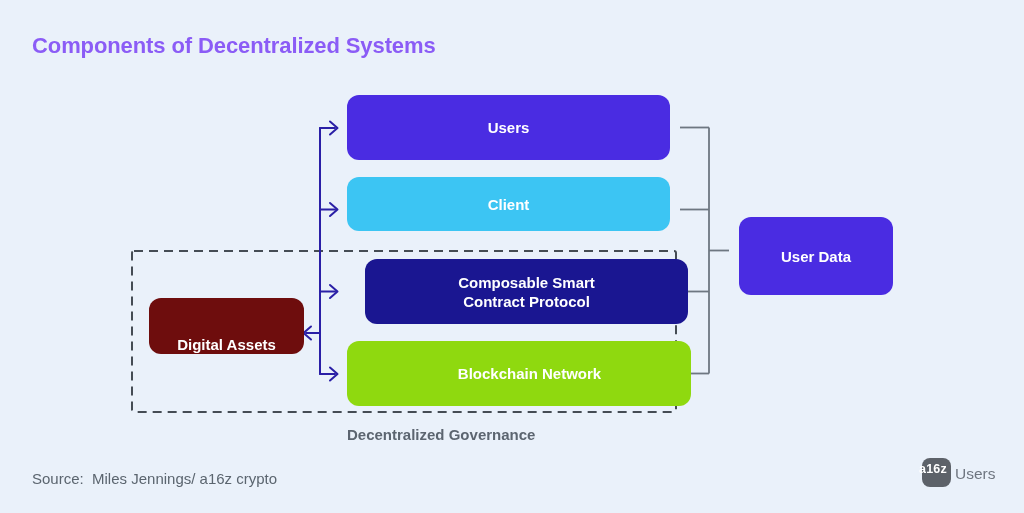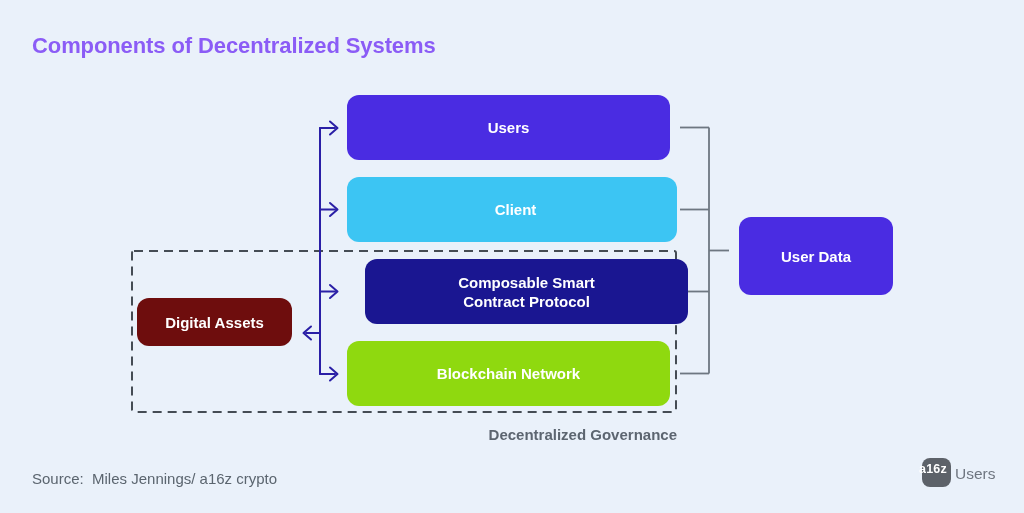--- a/index.html
+++ b/index.html
@@ -5,26 +5,26 @@
   html,body{margin:0;padding:0;}
   body{font-family:"Liberation Sans","DejaVu Sans",sans-serif;}
   .canvas{position:relative;width:1024px;height:513px;background:#EAF1FA;overflow:hidden;}
   .overlay{position:absolute;left:0;top:0;}
   .title{position:absolute;left:32px;top:33px;margin:0;font-size:22px;font-weight:700;
          color:#8b5cf6;letter-spacing:-0.1px;}
   .box{position:absolute;border-radius:12px;display:flex;flex-direction:column;
        align-items:center;justify-content:center;color:#FFFFFF;font-weight:700;
        font-size:15px;text-align:center;line-height:19px;}
   .b-users   {left:347px;top:95px; width:323px;height:65px;}
-  .b-client  {left:347px;top:177px;width:323px;height:65px;padding-left:7px;}
+  .b-client  {left:347px;top:177px;width:323px;height:54px;}
   .b-protocol{left:347px;top:259px;width:323px;height:65px;margin-left:18px;}
-  .b-network {left:347px;top:341px;width:323px;height:65px;}
-  .b-assets  {left:137px;top:298px;width:155px;height:48px;}
+  .b-network {left:347px;top:341px;width:323px;height:65px;padding-left:21px;}
+  .b-assets  {left:149px;top:298px;width:155px;height:56px;justify-content:flex-end;}
   .b-userdata{left:739px;top:217px;width:154px;height:78px;}
-  .caption{position:absolute;left:347px;top:426px;width:330px;text-align:right;
+  .caption{position:absolute;left:347px;top:426px;width:330px;text-align:left;
            font-size:15px;font-weight:700;color:#5C6570;}
   .source{position:absolute;left:32px;top:470px;font-size:15px;color:#5B656F;white-space:pre;}
   .logo{position:absolute;left:918px;top:458px;width:95px;height:32px;}
   .logo-badge{position:absolute;left:4px;top:0;width:29px;height:29px;border-radius:8px;}
   .logo-a16z{position:absolute;left:1px;top:4px;font-size:12.5px;font-weight:700;
              color:#FFFFFF;letter-spacing:0.2px;}
   .logo-crypto{position:absolute;left:37px;top:7px;font-size:15.5px;font-weight:400;color:#6F7680;}
 </style>
 </head>
 <body>

